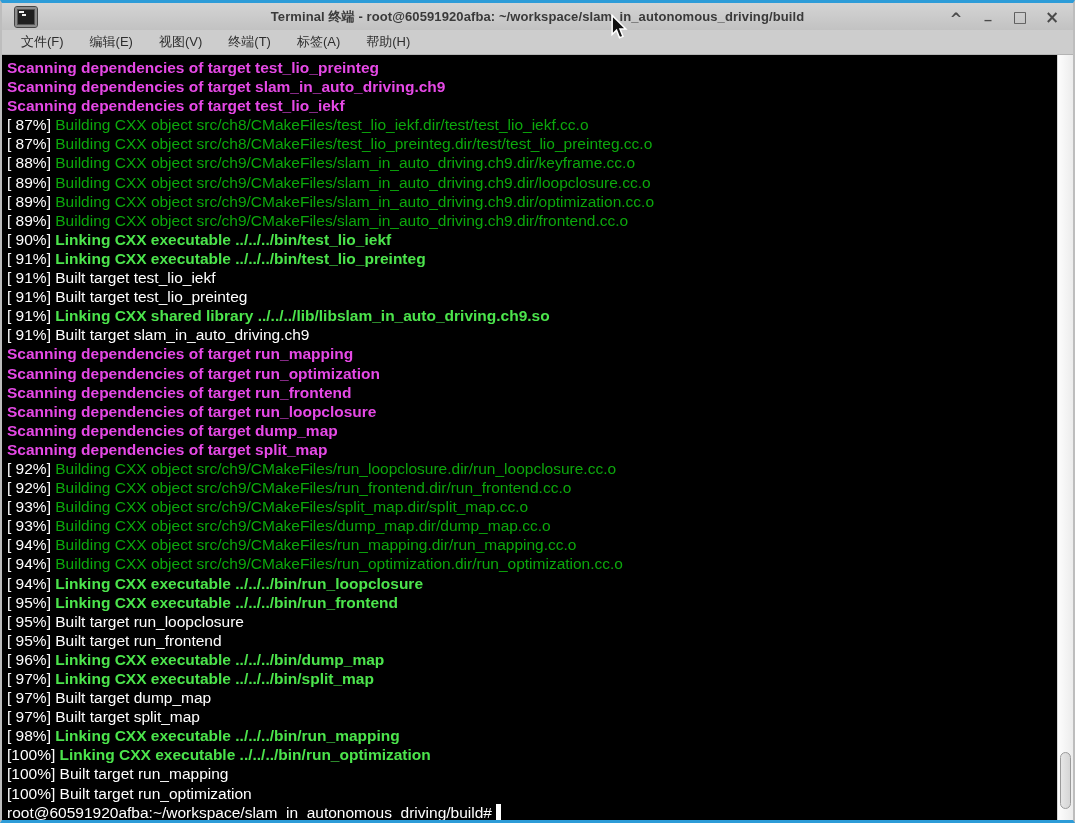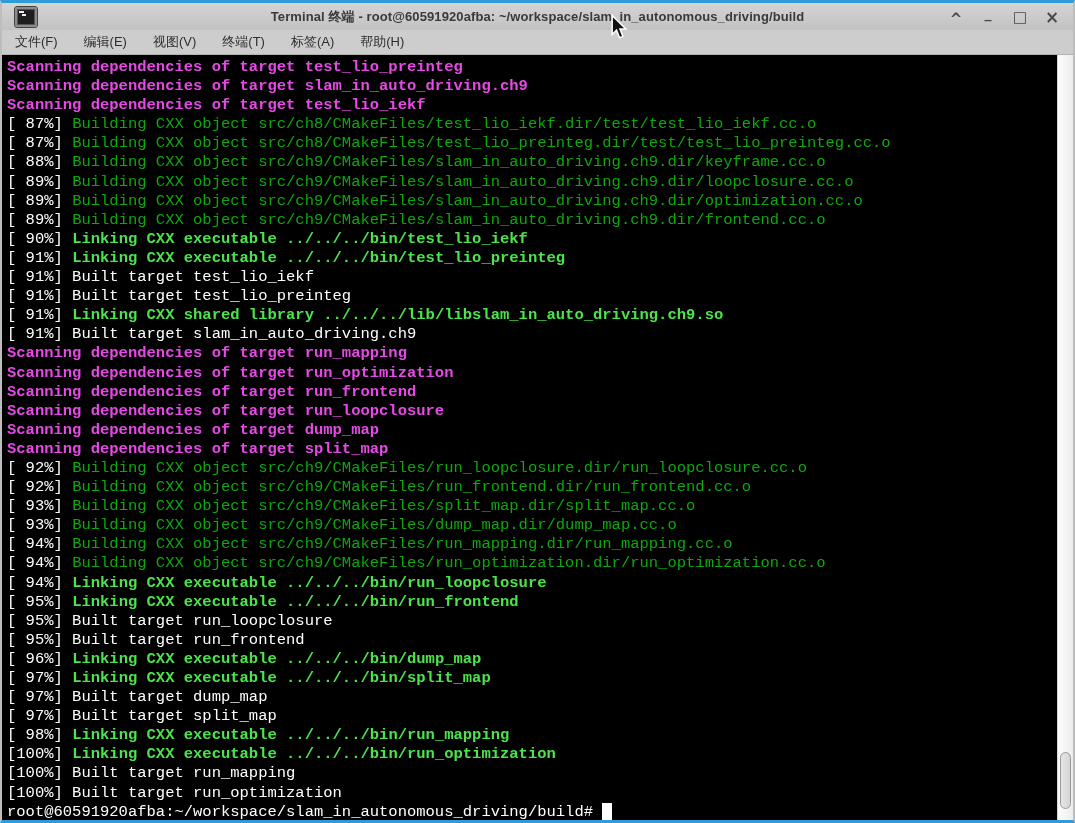--- a/index.html
+++ b/index.html
@@ -49,32 +49,32 @@
     font-size:14px; font-weight:bold; color:#4A4A4A; cursor:default;
     font-family:"DejaVu Sans", sans-serif;
   }
   .wc-btn.shade   { font-size:15px; padding-top:4px; }
   .wc-btn.minim   { padding-bottom:8px; }
   .wc-btn.maxim   { font-size:15px; }
   .wc-btn.close   { font-size:17px; }
   
   .menubar {
     height:25px; flex:0 0 25px; background:#CDCDCD;
-    display:flex; align-items:center; 
+    display:flex; align-items:center; padding-left:6px;
     border-bottom:1px solid #B3B3B3; box-sizing:border-box;
   }
   .menu-item {
     padding:0 13px; font-size:13px; color:#2E2E2E; line-height:24px; cursor:default;
   }
   
   .terminal-wrap { flex:1 1 auto; display:flex; min-height:0; background:#000; position:relative; }
   .terminal {
     flex:1 1 auto; overflow:hidden; background:#000;
     padding:3px 8px 0 5px;
-    font-family:Liberation Mono, monospace;
+    font-family:Liberation Sans, sans-serif;
     font-size:15.5px; line-height:19.1px; white-space:pre; color:#FFF;
   }
   .term-line { height:19.1px; }
   .seg-m  { color:#E649E6; font-weight:bold; }
   .seg-g  { color:#0CA80C; }
   .seg-gb { color:#4CE44C; font-weight:bold;text-align:right; }
   .seg-w  { color:#FFFFFF; }
   .seg-c  { background:#FFFFFF; color:#000; }
   
   .scrollbar {

